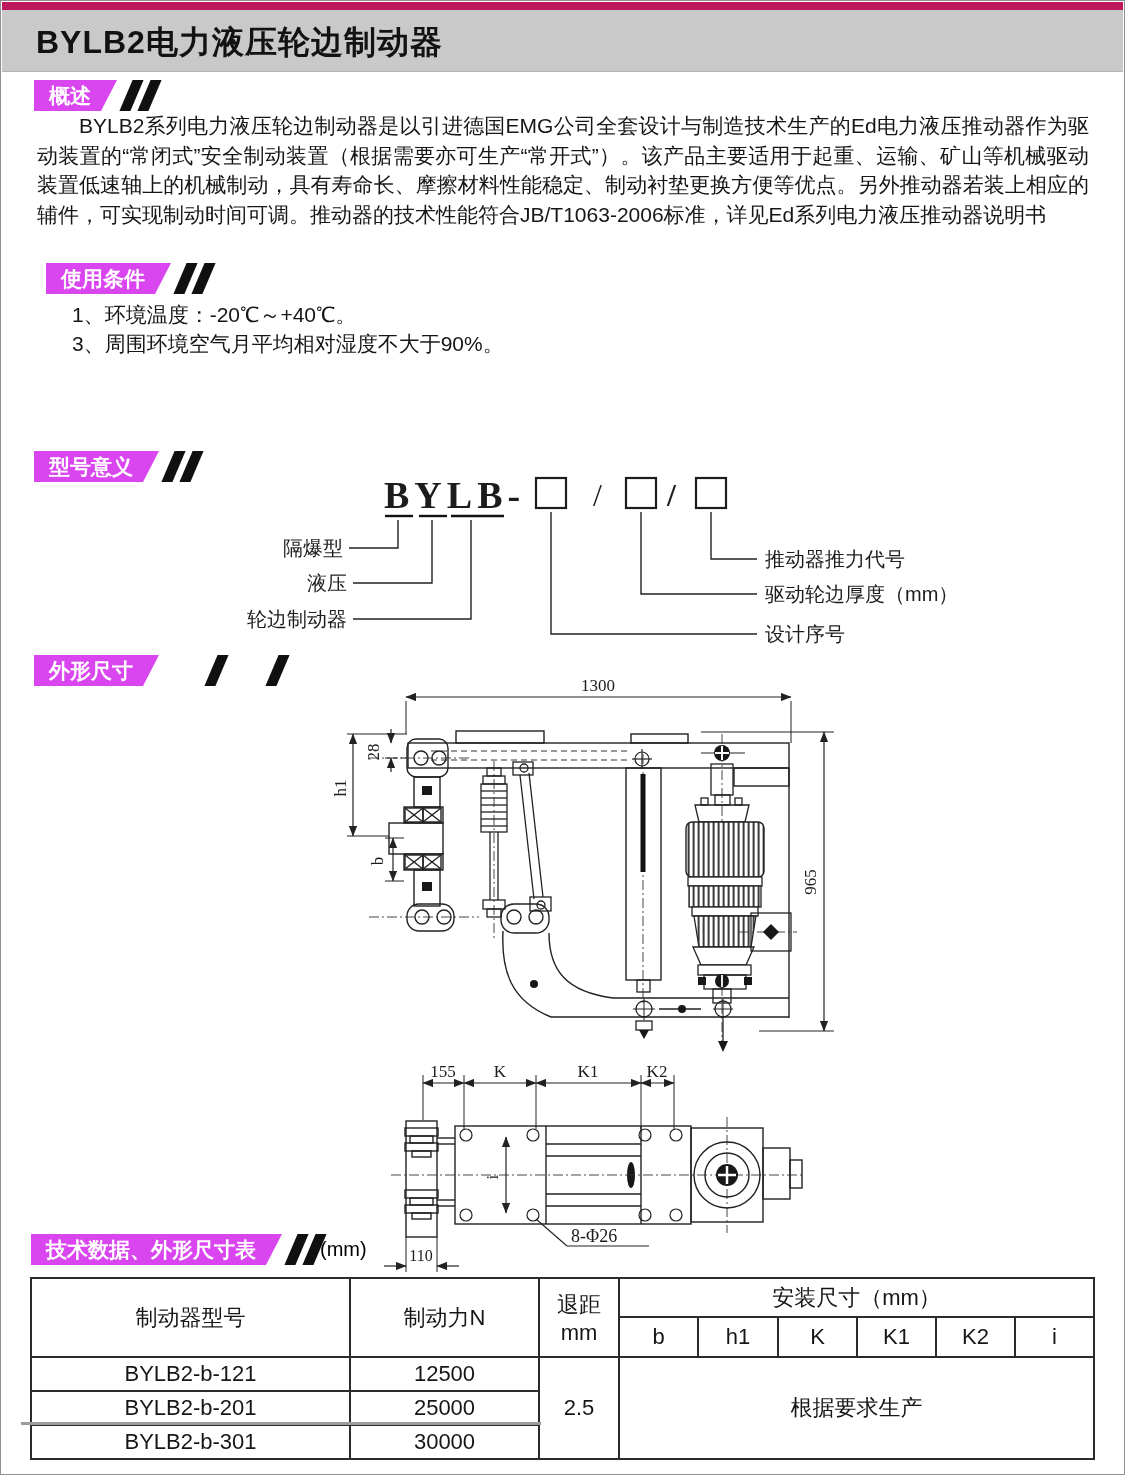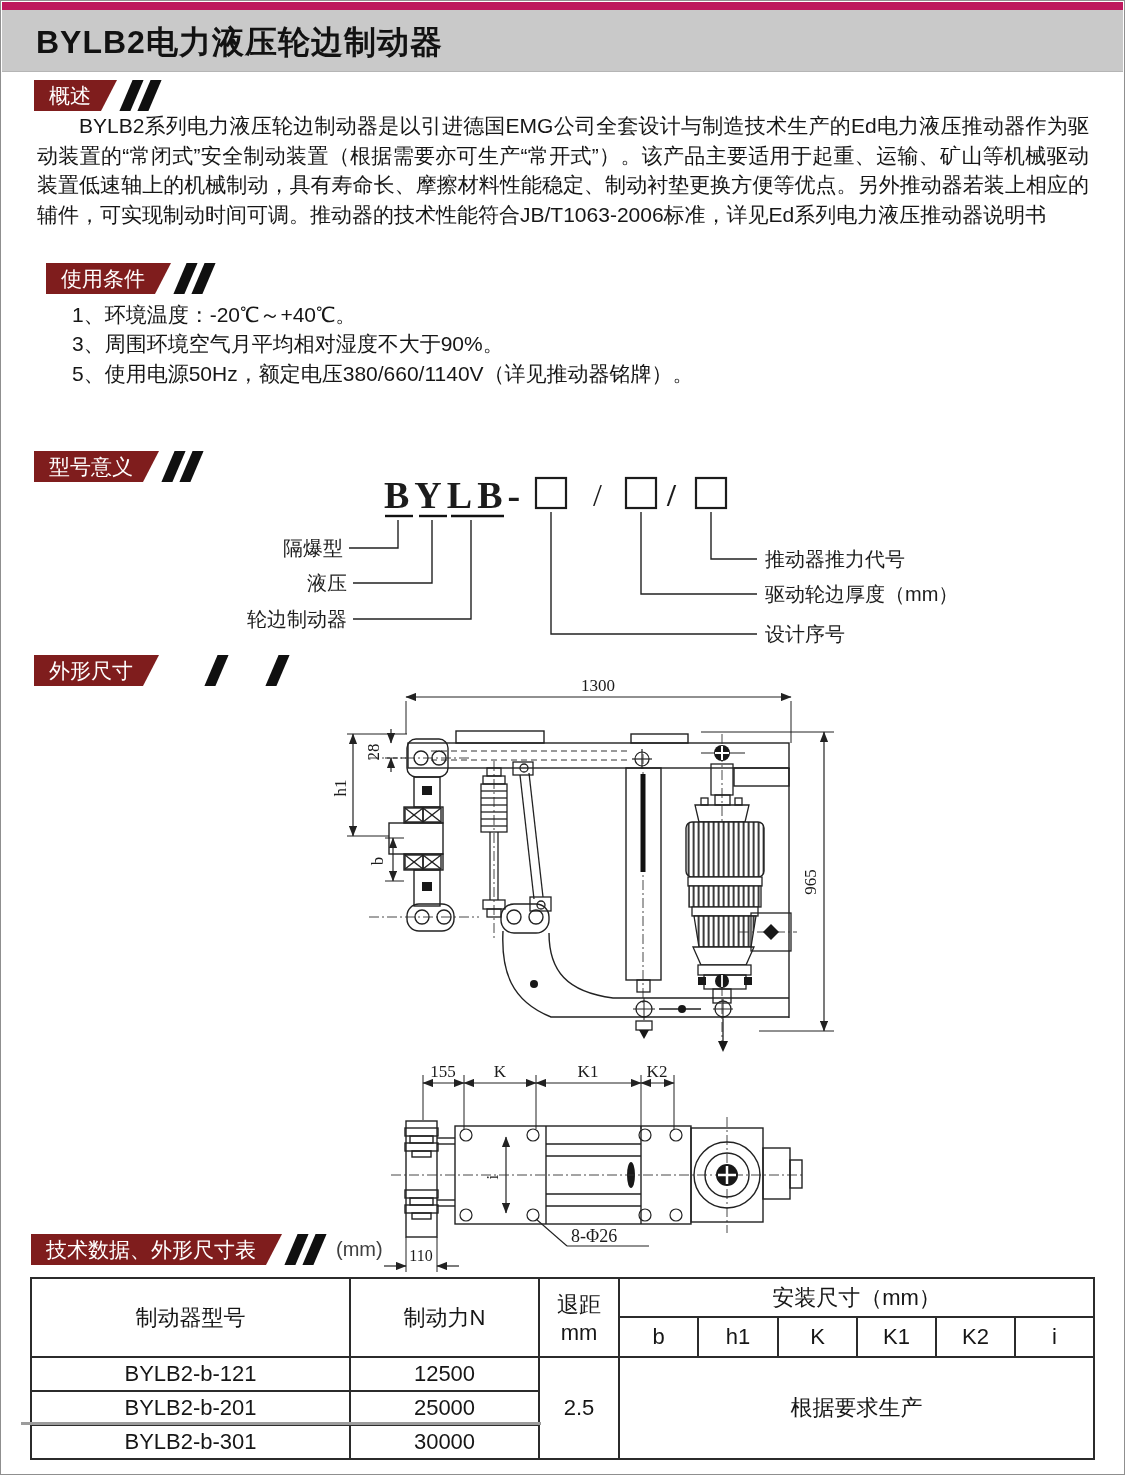--- a/index.html
+++ b/index.html
@@ -4,26 +4,26 @@
 <style>
   html,body{margin:0;padding:0;background:#e8e8e8;}
   .page{position:relative;width:1125px;height:1475px;background:#ffffff;
         border:1px solid #8f8f8f;box-sizing:border-box;overflow:hidden;
         font-family:"Liberation Sans",sans-serif;color:#1c1c1c;margin:0 auto;}
   .banner{position:absolute;left:1px;top:1px;right:1px;height:61px;background:#c9c9c9;
           border-top:8px solid #be185d;border-bottom:1px solid #b5b5b5;}
   .title{position:absolute;left:34px;top:11px;font-size:32px;font-weight:bold;
          letter-spacing:1px;color:#121212;}
   .badge-row{position:absolute;display:flex;align-items:center;height:31px;}
-  .badge-label{background:#7f1d1d;color:#ffffff;font-size:21px;font-weight:normal;
+  .badge-label{background:#d946ef;color:#ffffff;font-size:21px;font-weight:bold;
                line-height:31px;padding:0 26px 0 15px;white-space:nowrap;
                clip-path:polygon(0 0,100% 0,calc(100% - 16px) 100%,0 100%);}
   .stripe{width:11px;height:31px;background:#101010;transform:skewX(-23deg);margin-left:9px;}
   .stripe2{margin-left:7px;}
-  .unit{margin-left:16px;font-size:20px;color:#404040;}
+  .unit{font-size:20px;color:#000000;}
   .para{position:absolute;left:36px;top:110px;width:1052px;font-size:21px;
         line-height:29.6px;text-align:justify;text-indent:2em;color:#161616;}
   .cond-list{position:absolute;left:71px;top:299px;font-size:21px;line-height:29.4px;color:#161616;}
   svg{position:absolute;left:0;}
   svg text{font-family:"Liberation Serif",serif;fill:#1c1c1c;}
   svg text.cjk{font-family:"Liberation Sans",sans-serif;}
   .spec-table{position:absolute;left:29px;top:1276px;width:1063px;border-collapse:collapse;
               table-layout:fixed;font-size:22px;color:#161616;}
   .spec-table th,.spec-table td{border:2px solid #2b2b2b;text-align:center;vertical-align:middle;
               font-weight:normal;padding:0;overflow:hidden;}
@@ -48,21 +48,20 @@
 
   <div class="badge-row" style="left:33px;top:262px;margin-left:12px;">
     <div class="badge-label">使用条件</div>
     <div class="stripe"></div>
     <div class="stripe stripe2"></div>
   </div>
 
   <div class="cond-list">
     <div>1、环境温度：-20℃～+40℃。</div>
     <div>3、周围环境空气月平均相对湿度不大于90%。</div>
-    <div>5、使用电源50Hz，额定电压380/660/1140V（详见推动器铭牌）。</div>
   </div>
 
   <div class="badge-row" style="left:33px;top:450px;">
     <div class="badge-label">型号意义</div>
     <div class="stripe"></div>
     <div class="stripe stripe2"></div>
   </div>
 
   <svg style="top:465px;" width="1125" height="200" viewBox="0 0 1125 200">
     <g stroke="#222" stroke-width="1.4" fill="none">

